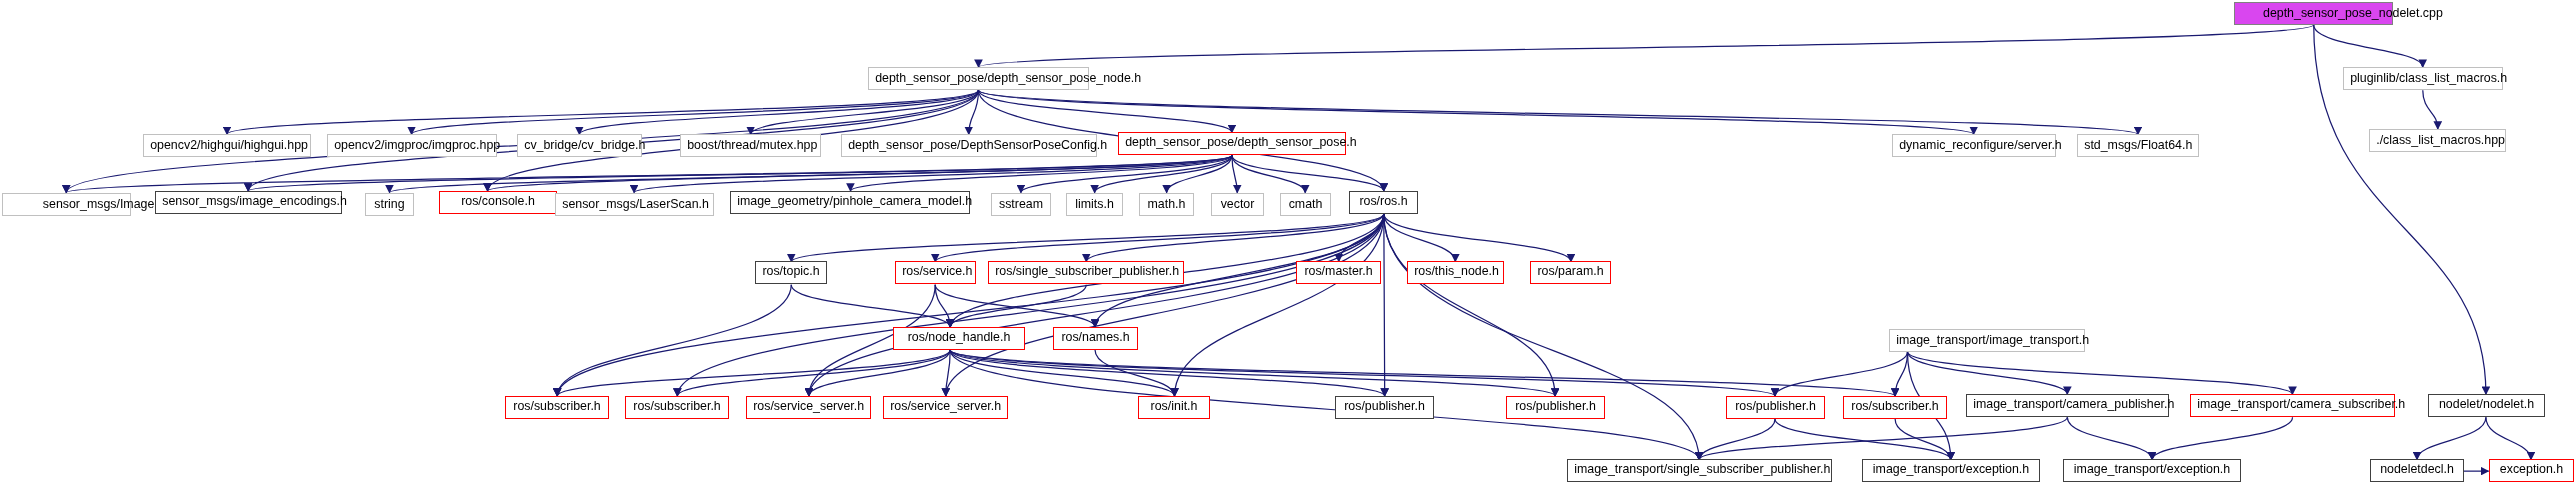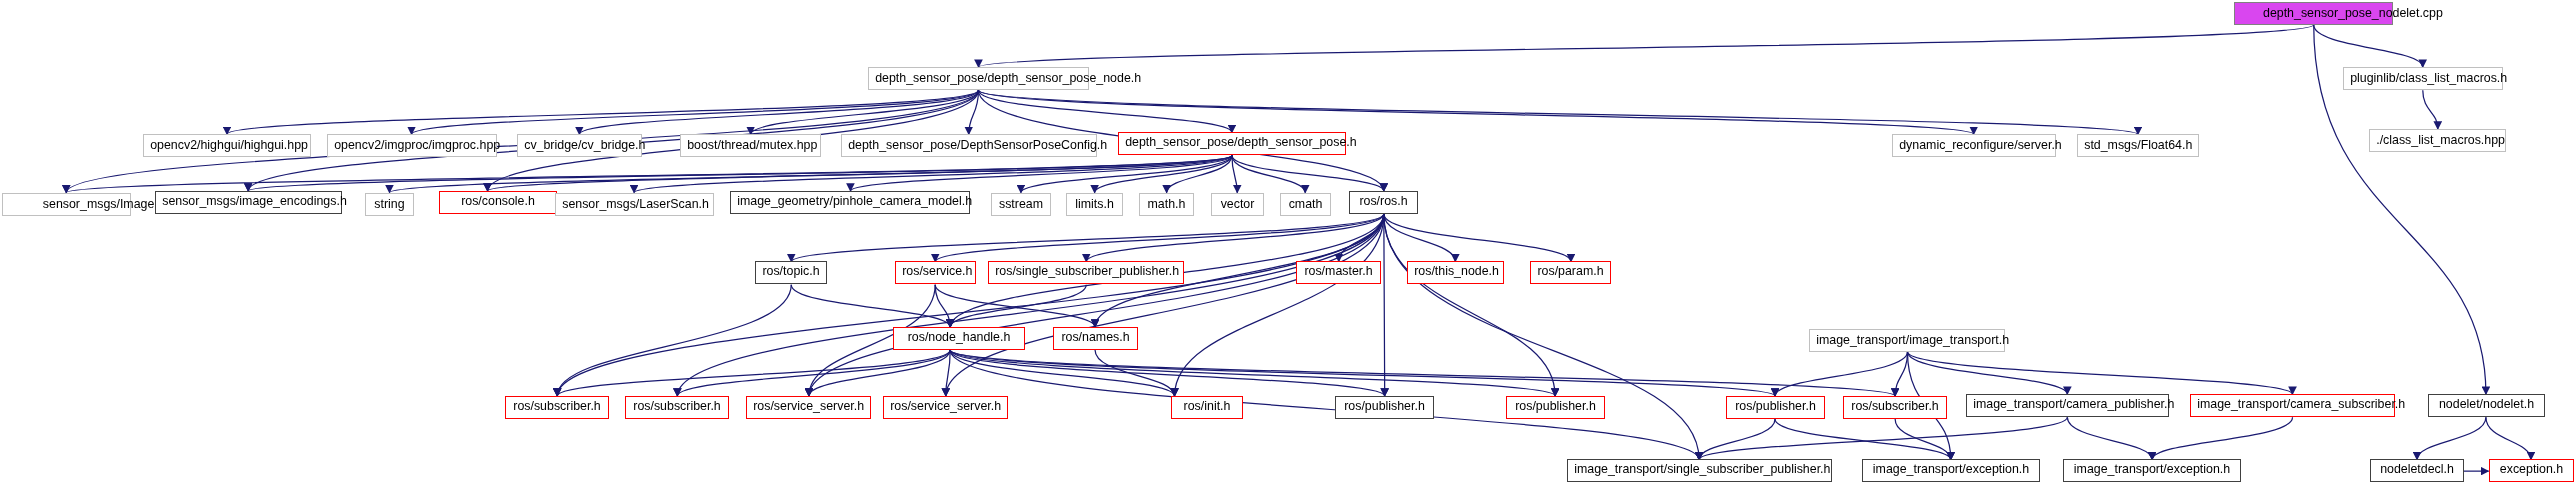--- a/index.html
+++ b/index.html
@@ -156,26 +156,26 @@
       <div class="node" style="left: 1280px; top: 193px; width: 51px;">cmath</div>
       <div class="node dark" style="left: 1349px; top: 191px; width: 69px;">ros/ros.h</div>
       <div class="node dark" style="left: 755px; top: 261px; width: 72px;">ros/topic.h</div>
       <div class="node red" style="left: 895px; top: 261px; width: 81px;">ros/service.h</div>
       <div class="node red" style="left: 988px; top: 261px; width: 196px;">ros/single_subscriber_publisher.h</div>
       <div class="node red" style="left: 1296px; top: 261px; width: 85px;">ros/master.h</div>
       <div class="node red" style="left: 1407px; top: 261px; width: 97px;">ros/this_node.h</div>
       <div class="node red" style="left: 1530px; top: 261px; width: 81px;">ros/param.h</div>
       <div class="node red" style="left: 893px; top: 327px; width: 132px;">ros/node_handle.h</div>
       <div class="node red" style="left: 1053px; top: 327px; width: 85px;">ros/names.h</div>
-      <div class="node" style="left: 1809px; top: 329px; width: 196px;">image_transport/image_transport.h</div>
+      <div class="node" style="left: 1889px; top: 329px; width: 196px;">image_transport/image_transport.h</div>
       <div class="node red" style="left: 505px; top: 396px; width: 104px;">ros/subscriber.h</div>
       <div class="node red" style="left: 625px; top: 396px; width: 104px;">ros/subscriber.h</div>
       <div class="node red" style="left: 746px; top: 396px; width: 125px;">ros/service_server.h</div>
       <div class="node red" style="left: 883px; top: 396px; width: 125px;">ros/service_server.h</div>
-      <div class="node red" style="left: 1138px; top: 396px; width: 72px; margin-left: 33px;">ros/init.h</div>
+      <div class="node red" style="left: 1138px; top: 396px; width: 72px;">ros/init.h</div>
       <div class="node dark" style="left: 1335px; top: 396px; width: 99px;">ros/publisher.h</div>
       <div class="node red" style="left: 1506px; top: 396px; width: 99px;">ros/publisher.h</div>
       <div class="node red" style="left: 1726px; top: 396px; width: 99px;">ros/publisher.h</div>
       <div class="node red" style="left: 1843px; top: 396px; width: 104px;">ros/subscriber.h</div>
       <div class="node dark" style="left: 1966px; top: 394px; width: 203px;">image_transport/camera_publisher.h</div>
       <div class="node red" style="left: 2190px; top: 394px; width: 205px;">image_transport/camera_subscriber.h</div>
       <div class="node dark" style="left: 2428px; top: 394px; width: 117px;">nodelet/nodelet.h</div>
       <div class="node dark" style="left: 1567px; top: 459px; width: 265px;">image_transport/single_subscriber_publisher.h</div>
       <div class="node dark" style="left: 1862px; top: 459px; width: 178px;">image_transport/exception.h</div>
       <div class="node dark" style="left: 2063px; top: 459px; width: 178px;">image_transport/exception.h</div>

